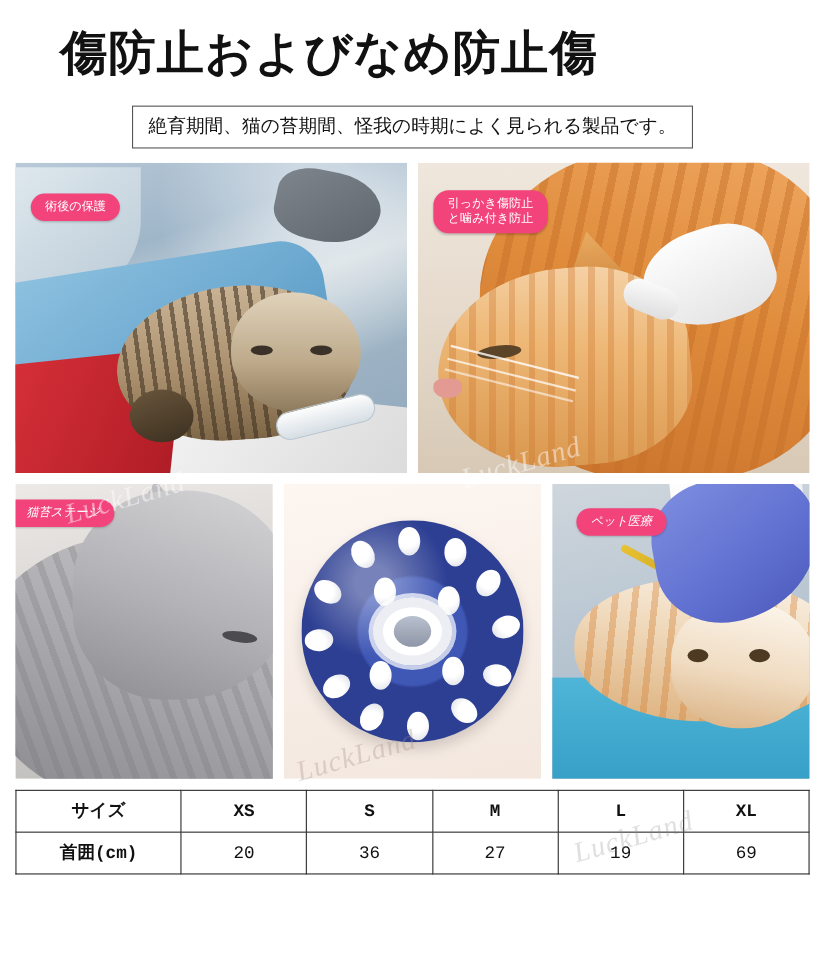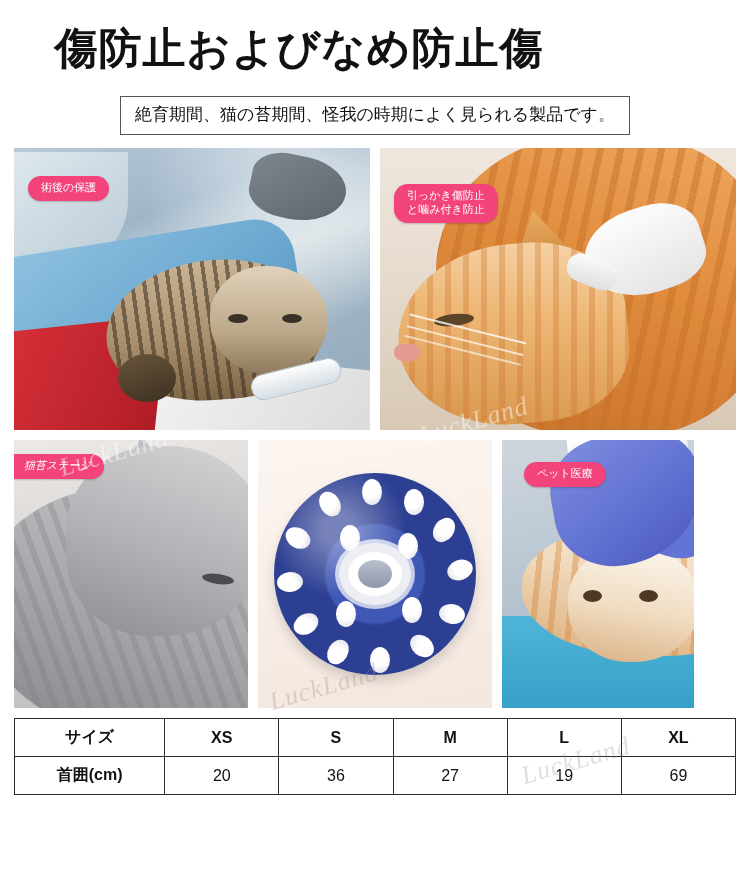--- a/index.html
+++ b/index.html
@@ -64,38 +64,38 @@
   .row + .row { margin-top: 10px; }
 
   .photo {
     position: relative;
     overflow: hidden;
   }
   .photo.top-left  { width: 356px; height: 282px; }
   .photo.top-right { width: 356px; height: 282px; }
   .photo.b1 { width: 234px; height: 268px; }
   .photo.b2 { width: 234px; height: 268px; }
-  .photo.b3 { width: 192px; height: 268px; }
+  .photo.b3 { width: 234px; height: 268px; font-style: italic; }
 
   
   .badge {
     position: absolute;
     background: #f2437b;
     color: #ffffff;
     font-size: 11px;
     line-height: 1.25;
     padding: 5px 13px 6px 13px;
     border-radius: 16px;
     font-family: "DejaVu Sans", sans-serif;
     white-space: pre-line;
     z-index: 5;
     box-shadow: 0 1px 2px rgba(0,0,0,.2);
   }
   .badge.tl { top: 28px; left: 14px; }
-  .badge.tr { top: 25px; left: 14px; border-radius: 14px; margin-top: 11px; }
+  .badge.tr { top: 25px; left: 14px; border-radius: 14px; }
   .badge.bl { top: 14px; left: 0px; border-radius: 0 16px 16px 0; padding-left: 10px; font-style: italic;}
   .badge.br { top: 22px; left: 22px; }
 
   
   .pic1 {
     width: 100%; height: 100%;
     background:
       radial-gradient(circle at 78% 12%, rgba(255,255,255,.45) 0 10%, rgba(255,255,255,0) 40%),
       linear-gradient(160deg, #b9c9d8 0%, #9fb6c9 28%, #cfd9df 48%, #9db3c4 70%, #8fa6ba 100%);
       position: relative;
@@ -336,21 +336,21 @@
   .wm.w4 { left: 520px; top: 746px; color: rgba(140,140,140,.28); }
 
   
   .table-wrap {
     width: 722px;
     margin: 10px auto 0 auto;
   }
   table.size-table {
     width: 100%;
     border-collapse: collapse;
-    font-family: Liberation Sans, sans-serif;
+    font-family: Liberation Mono, monospace;
   }
   table.size-table td, table.size-table th {
     border: 1px solid #2b2b2b;
     text-align: center;
     font-size: 16px;
     height: 38px;
     color: #111111;
     font-weight: normal;
     background: #ffffff;
   }

